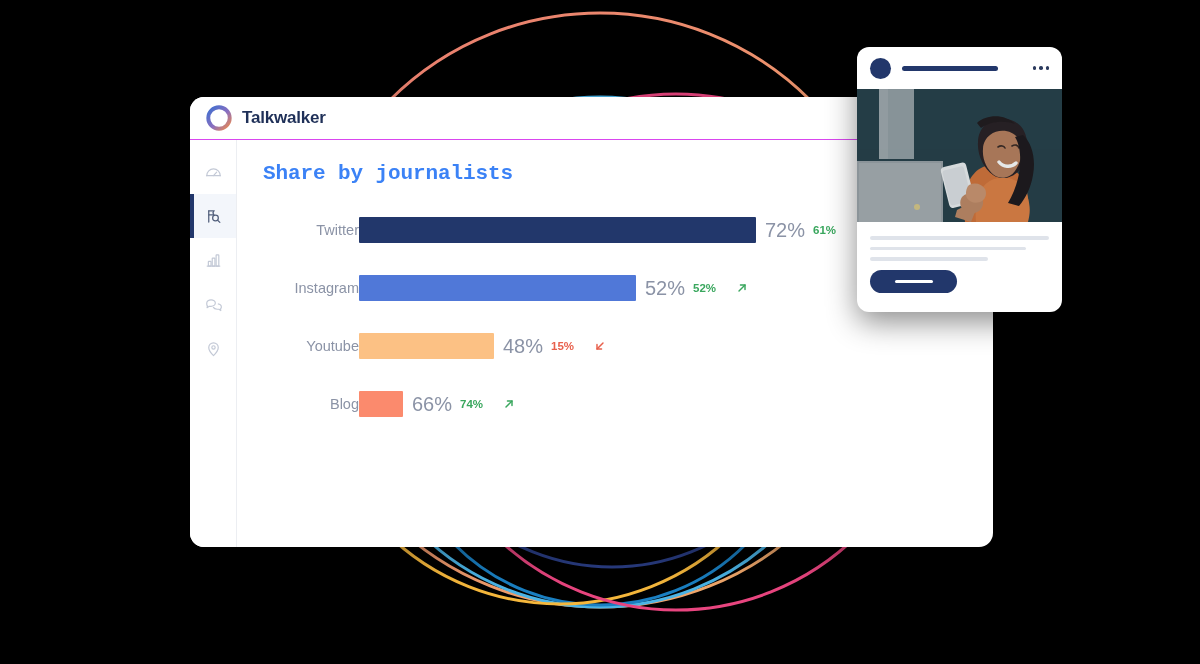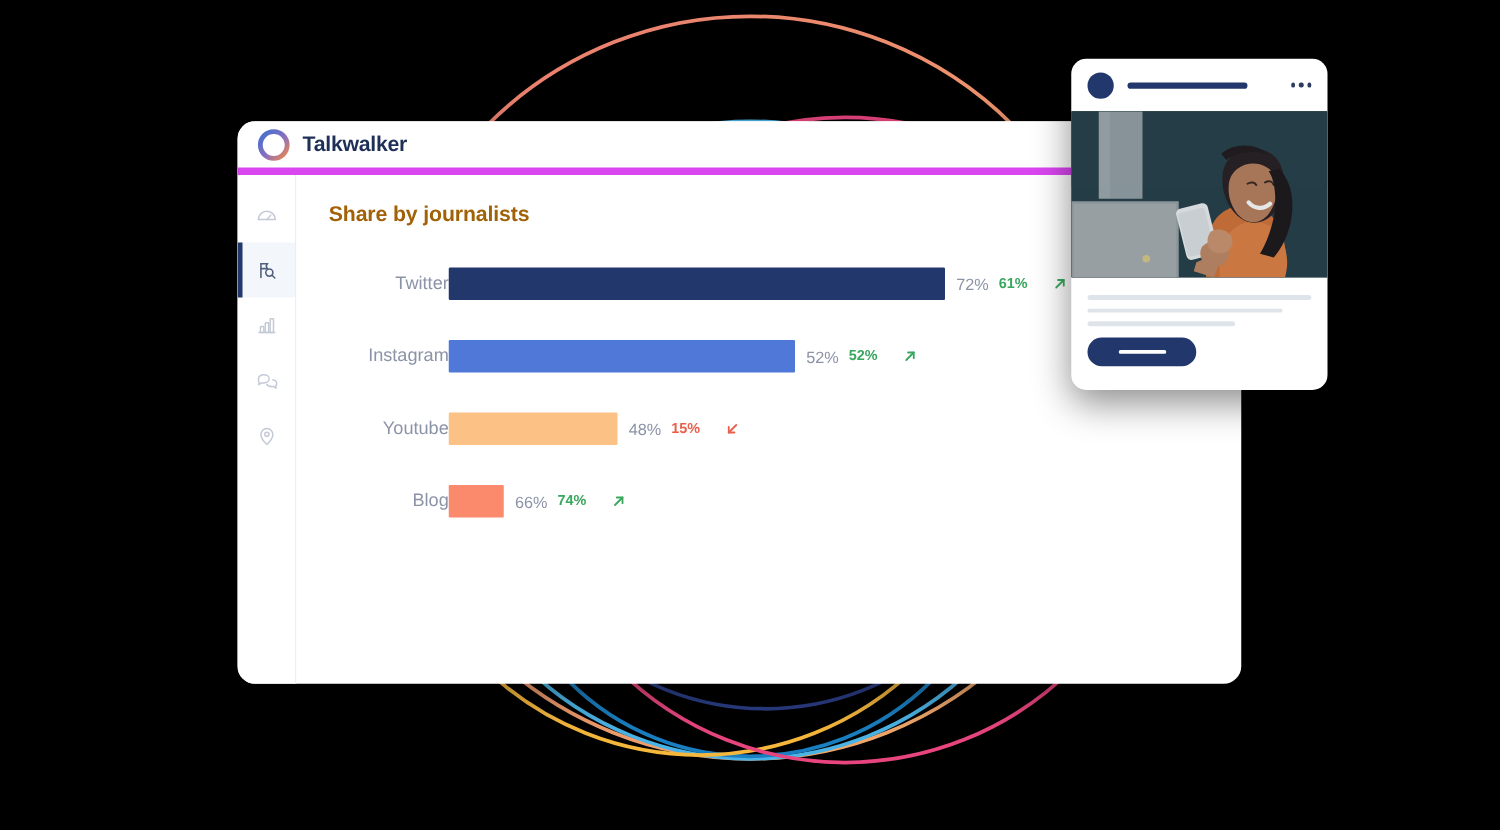--- a/index.html
+++ b/index.html
@@ -22,21 +22,21 @@
     background:#ffffff;
     border-radius:14px;
     overflow:hidden;
     box-shadow:0 10px 34px rgba(0,0,0,.35);
     z-index:5;
   }
   #dash-header {
     height:43px;
     display:flex; align-items:center;
     padding-left:16px;
-    border-bottom:6px solid #d946ef;
+    border-bottom:1px solid #d946ef;
     background:#fff;
   }
   .logo-mark { width:26px; height:26px; flex:0 0 26px; }
   .brand-name {
     margin-left:10px;
     font-size:17px; font-weight:bold;
     color:#1f3058; letter-spacing:-.2px;
   }
 
   #dash-body { display:flex; height:407px; }
@@ -57,40 +57,41 @@
   .nav-item.active { background:#f3f6fb; }
   .nav-item.active::before {
     content:""; position:absolute; left:0; top:0;
     width:4px; height:100%; background:#22376b;
   }
   .nav-item svg { display:block; }
 
   
   #chart-area { flex:1; padding:22px 0 0 26px; position:relative; }
   #chart-title {
-    font-size:17px; font-weight:bold;
-    color:#a16207; letter-spacing:-.1px;
+    font-size:21px; font-weight:bold;
+    color:#3b82f6; letter-spacing:-.1px;
     margin-bottom:16px;
+    font-family:Liberation Mono, monospace;
   }
   .bar-row {
     display:flex; align-items:center;
     height:58px;
   }
   .bar-label {
     width:96px; flex:0 0 96px;
     text-align:right;
     font-size:14.5px;
     color:#8b93a6;
     white-space:nowrap;
   }
   .bar-track { display:flex; align-items:center; flex:1; min-width:0; }
   .bar-fill { height:26px; border-radius:1px; flex:0 0 auto; }
   .bar-value {
     margin-left:9px;
-    font-size:13px;
+    font-size:20px;
     color:#8b93a6;
     white-space:nowrap;
   }
   .bar-delta {
     margin-left:8px;
     font-size:11.5px; font-weight:bold;
     white-space:nowrap;
     display:flex; align-items:flex-end; gap:20px;
   }
   .bar-delta.up { color:#3aa75e; }

